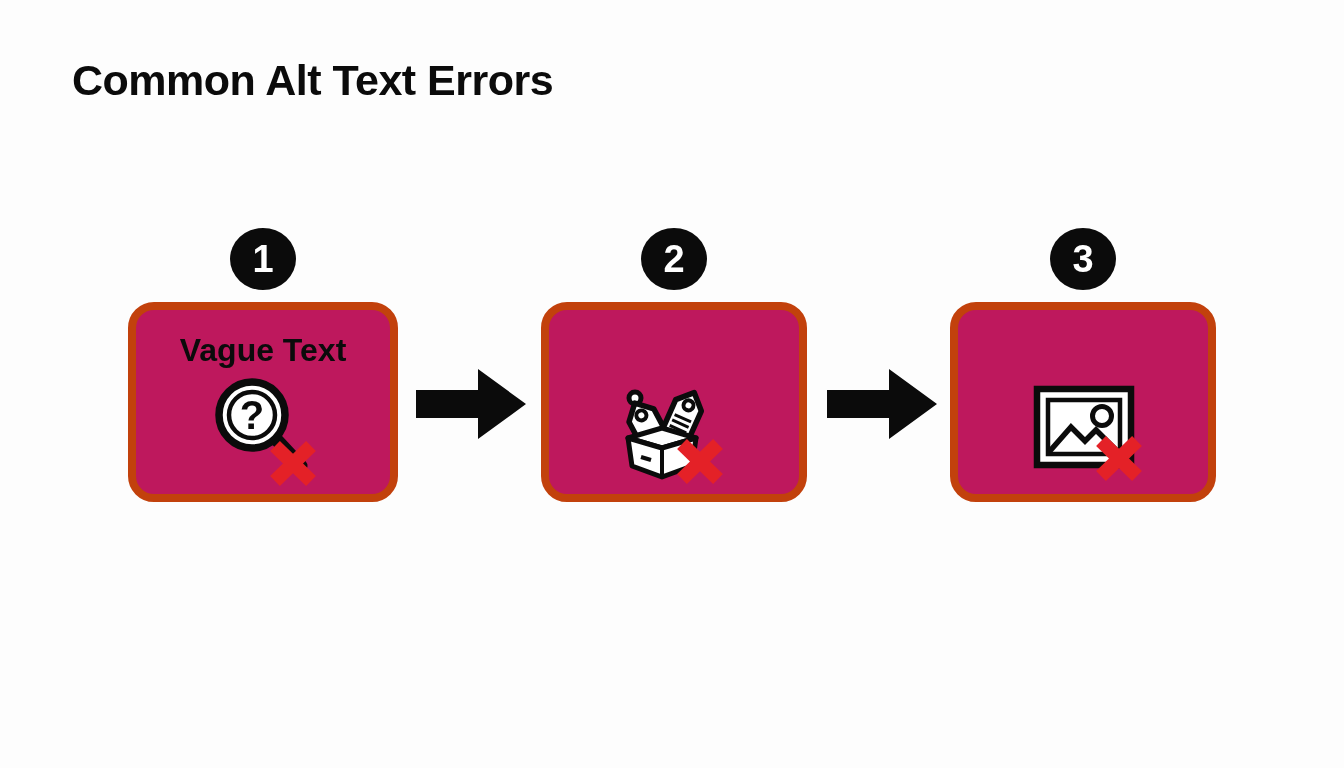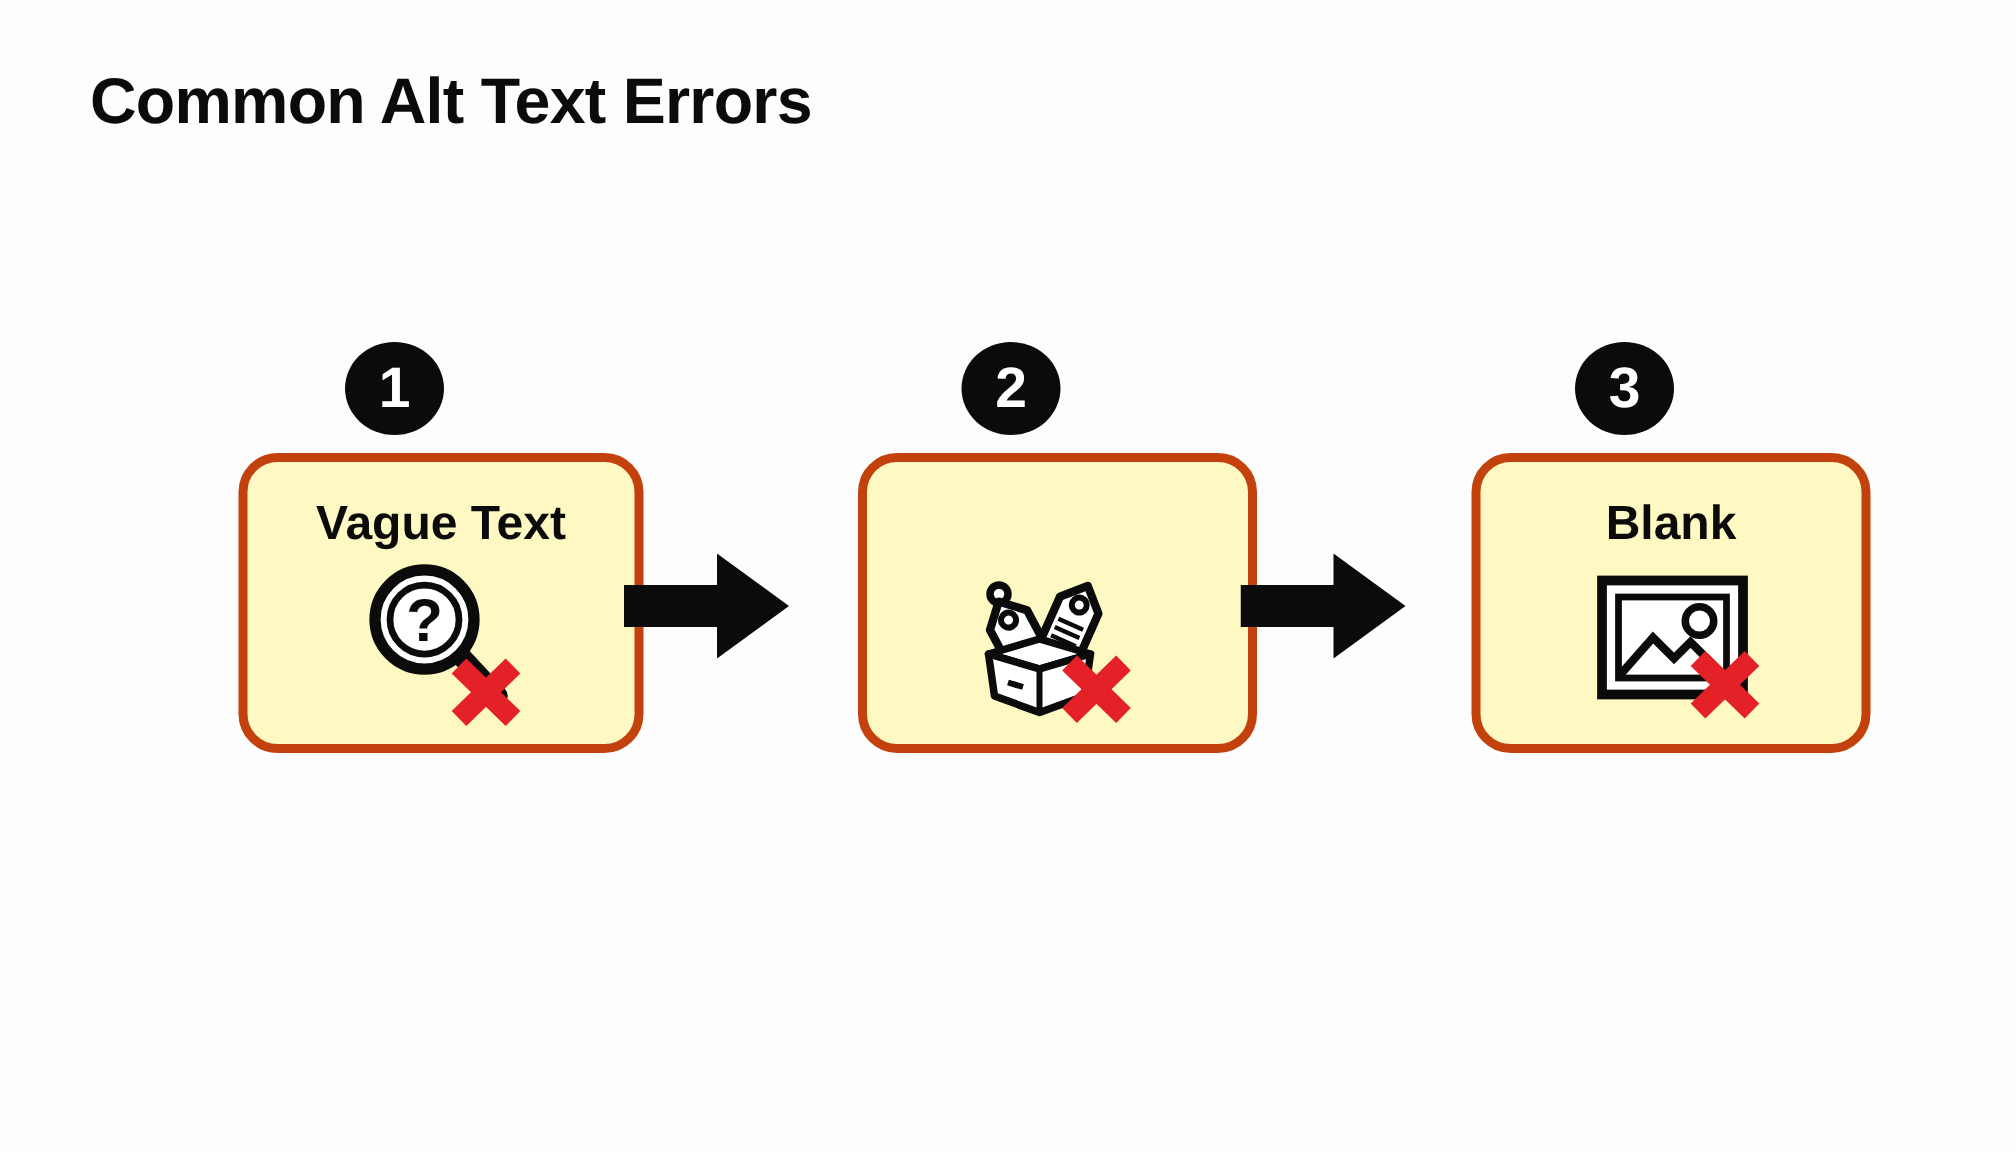--- a/index.html
+++ b/index.html
@@ -7,37 +7,37 @@
     width:1344px;height:768px;
     background:#fdfdfd;
     font-family:"Liberation Sans", sans-serif;
     position:relative;overflow:hidden;
     color:#0b0b0b;
   }
   .canvas{position:absolute;inset:0;}
   .page-title{
     position:absolute;left:60px;top:44px;
     font-size:43px;font-weight:700;letter-spacing:-0.5px;
-    color:#0b0b0b;margin:0;
+    color:#0b0b0b;margin:12px;
   }
   .step{position:absolute;top:228px;width:270px;}
   .step-1{left:128px;}
   .step-2{left:541px;width:266px;}
   .step-3{left:950px;width:266px;}
   .badge{
     position:absolute;top:0;left:50%;transform:translateX(-50%);
     width:66px;height:62px;border-radius:50%;
     background:#0b0b0b;color:#ffffff;
     font-size:38px;font-weight:700;
     display:flex;align-items:center;justify-content:center;
   }
   .box{
     position:absolute;top:74px;left:0;
     width:100%;height:200px;box-sizing:border-box;
-    background:#fef9c3;border:6px solid #c2410c;border-radius:26px;margin-left:31px;
+    background:#be185d;border:8px solid #c2410c;border-radius:26px;
   }
   .box-label{
     margin-top:22px;text-align:center;
     font-size:32px;font-weight:700;color:#0b0b0b;
   }
   .icon-wrap{
     position:absolute;left:50%;top:64px;transform:translateX(-50%);
     width:120px;height:112px;
   }
   .arrow{position:absolute;top:369px;width:110px;height:70px;}
@@ -117,21 +117,20 @@
 
   <svg class="arrow arrow-2" viewBox="0 0 110 70">
     <polygon points="0,21 62,21 62,0 110,35 62,70 62,49 0,49" fill="#0b0b0b"></polygon>
   </svg>
 
   <div class="step step-3">
     <div class="badge">
       <span>3</span>
     </div>
     <div class="box">
-      <div class="box-label">Blank</div>
       <div class="icon-wrap">
         <svg viewBox="0 0 120 112" width="120" height="112">
           <rect x="14" y="15" width="94" height="76" fill="#ffffff" stroke="#0b0b0b" stroke-width="6.5"></rect>
           <rect x="25" y="26" width="72" height="54" fill="none" stroke="#0b0b0b" stroke-width="4.5"></rect>
           <circle cx="79" cy="42" r="9.5" fill="none" stroke="#0b0b0b" stroke-width="5"></circle>
           <path d="M26,78 L48,53 L62,67 L73,56 L95,78" fill="none" stroke="#0b0b0b" stroke-width="5.5" stroke-linejoin="miter"></path>
           <g>
             <line x1="78" y1="67" x2="114" y2="102" stroke="#e42127" stroke-width="14"></line>
             <line x1="114" y1="67" x2="78" y2="102" stroke="#e42127" stroke-width="14"></line>
           </g>

